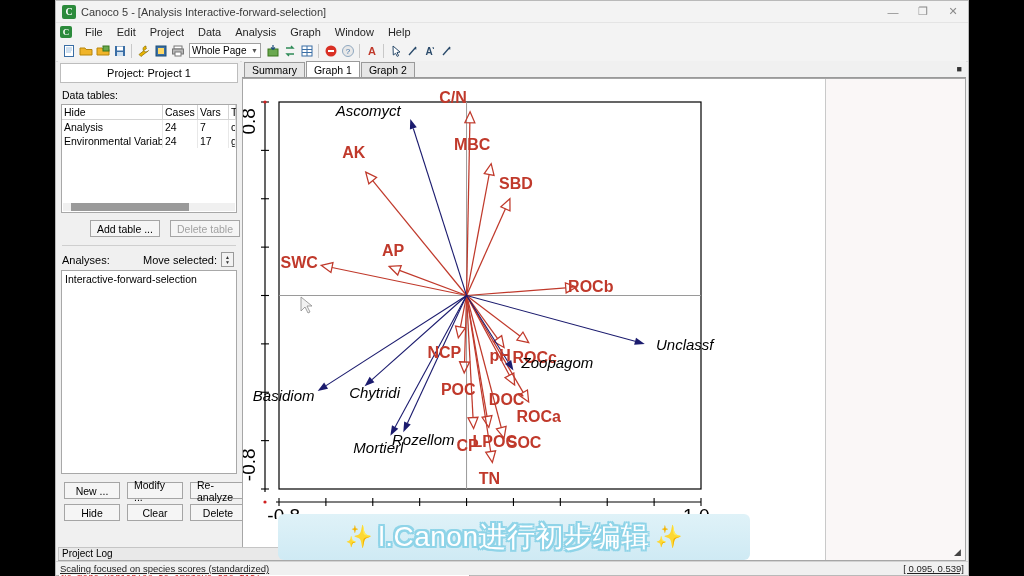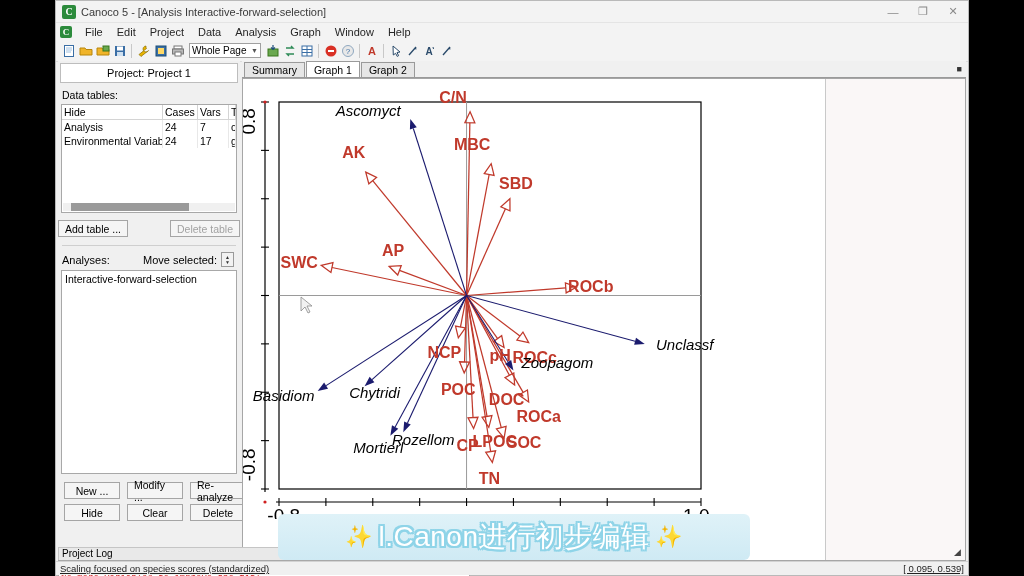--- a/index.html
+++ b/index.html
@@ -93,21 +93,21 @@
     border-bottom:1px solid #d4d4d4;border-right:1px solid #d4d4d4;
     background:#fff;
   }
   table.dt td{
     padding:1px 2px;border-right:1px solid #e8e8e8;white-space:nowrap;overflow:hidden;
   }
   .hscroll{
     position:absolute;left:1px;right:1px;bottom:1px;height:8px;background:#f0f0f0;
   }
   .hscroll .thumb{position:absolute;left:8px;width:118px;top:0;height:8px;background:#9a9a9a;}
-  .btnrow{display:flex;justify-content:space-between;gap:10px;margin-top:7px;}
+  .btnrow{display:flex;justify-content:flex-end;gap:10px;margin-top:7px;}
   .wbtn{
     min-width:56px;height:17px;background:#f5f5f5;border:1px solid #a5a5a5;
     font-size:10.5px;display:flex;align-items:center;justify-content:center;
     padding:0 6px;box-sizing:border-box;
   }
   .wbtn.dis{color:#a2a2a2;}
   .hrule{height:1px;background:#cfcfcf;margin:8px 4px 6px 4px;}
   .anrow{display:flex;align-items:center;justify-content:space-between;padding:0 6px 3px 4px;}
   .spin{
     width:11px;height:13px;border:1px solid #9a9a9a;background:#f2f2f2;

